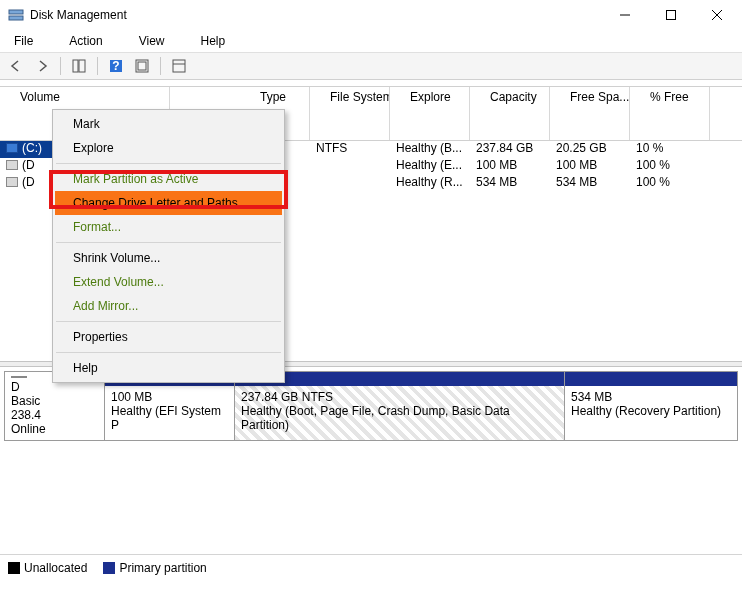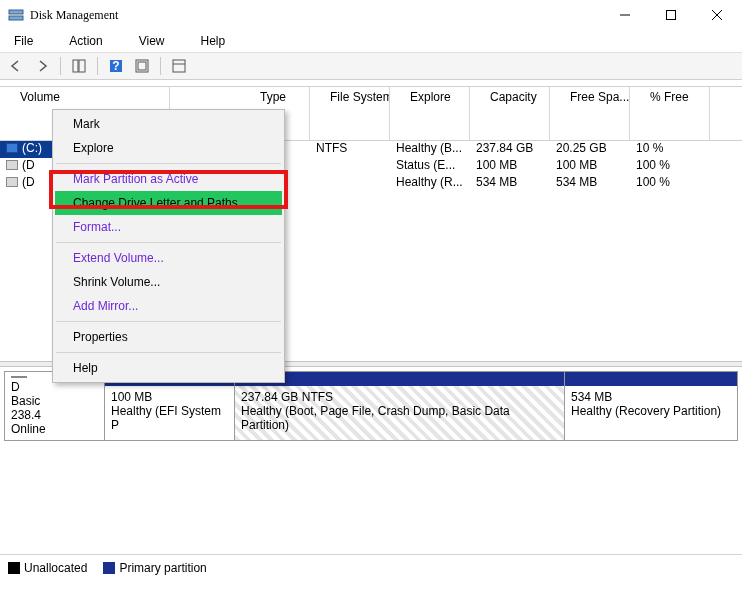--- a/index.html
+++ b/index.html
@@ -1,20 +1,20 @@
 <!DOCTYPE html>
 <html><head>
 <meta charset="utf-8">
 <style>
 * { box-sizing: border-box; margin: 0; padding: 0; font-family: "Segoe UI", Tahoma, sans-serif; font-size: 12px; }
 body { background: #fff; width: 742px; height: 589px; overflow: hidden; position: relative; }
 
 .titlebar { display: flex; align-items: center; height: 30px; padding: 0 2px 0 8px; }
 .titlebar .app-icon { width: 16px; height: 16px; margin-right: 6px; }
-.titlebar .title { flex: 1; font-size: 12px; font-family: Liberation Serif, serif; }
+.titlebar .title { flex: 1; font-size: 12px; }
 .winbtns { display: flex; }
 .winbtn { width: 46px; height: 30px; display: flex; align-items: center; justify-content: center; }
 .winbtn svg { width: 10px; height: 10px; }
 
 .menubar { display: flex; gap: 20px; padding: 2px 6px; border-bottom: 1px solid #e0e0e0; }
 .menuitem { padding: 2px 8px; }
 
 .toolbar { display: flex; align-items: center; gap: 6px; padding: 3px 6px; border-bottom: 1px solid #d0d0d0; background: #f5f5f5; }
 .tbdiv { width: 1px; height: 18px; background: #c8c8c8; margin: 0 2px; }
 .tbicon { width: 20px; height: 20px; display: flex; align-items: center; justify-content: center; border: 1px solid transparent; }
@@ -32,22 +32,22 @@
 
 .grid-body { height: 220px; position: relative; }
 .row { display: flex; height: 17px; }
 .row .cell { padding: 0 6px; font-size: 12px; white-space: nowrap; overflow: hidden; }
 .row.sel .cell.c-vol { background: #0a3d91; color: #fff; }
 .vol-icon { display: inline-block; width: 12px; height: 10px; background: #d9d9d9; border: 1px solid #888; margin-right: 4px; vertical-align: -1px; }
 .vol-icon.blue { background: #3a7bd5; border-color: #1a4b9a; }
 
 .context-menu { position: absolute; left: 52px; top: 109px; width: 233px; background: #f2f2f2; border: 1px solid #bcbcbc; box-shadow: 3px 3px 5px rgba(0,0,0,0.25); z-index: 10; padding: 2px; }
 .cm-item { padding: 5px 18px; font-size: 12px; }
-.cm-item.disabled { color: #6d28d9; }
-.cm-item.hover { background: #22c55e; }
+.cm-item.disabled { color: #4d7c0f; }
+.cm-item.hover { background: #f97316; }
 .cm-sep { height: 1px; background: #d4d4d4; margin: 3px 1px; }
 .cm-highlight-box { position: absolute; border: 4px solid #e61616; pointer-events: none; left: -4px; top: 60px; width: 239px; height: 39px; z-index: 11; }
 
 .divider-horz { height: 6px; border-top: 1px solid #c4c4c4; border-bottom: 1px solid #c4c4c4; background: #eee; cursor: row-resize; }
 
 .disk-panel { padding: 0; }
 .disk-row { display: flex; border: 1px solid #9a9a9a; margin: 4px 4px 0 4px; height: 70px; }
 .disk-head { width: 100px; border-right: 1px solid #9a9a9a; padding: 4px 6px; display: flex; flex-direction: column; }
 .disk-head .dicon { width: 16px; height: 12px; background: #ccc; border: 1px solid #888; margin-bottom: 2px; }
 .disk-head div { line-height: 14px; }
@@ -164,21 +164,21 @@
     <div class="cell c-sta">Healthy (B...</div>
     <div class="cell c-cap">237.84 GB</div>
     <div class="cell c-fre">20.25 GB</div>
     <div class="cell c-pct">10 %</div>
   </div>
   <div class="row">
     <div class="cell c-vol"><span class="vol-icon"></span><span>(D</span></div>
     <div class="cell c-lay"></div>
     <div class="cell c-typ"></div>
     <div class="cell c-fs"></div>
-    <div class="cell c-sta">Status (E...</div>
+    <div class="cell c-sta">Healthy (E...</div>
     <div class="cell c-cap">100 MB</div>
     <div class="cell c-fre">100 MB</div>
     <div class="cell c-pct">100 %</div>
   </div>
   <div class="row">
     <div class="cell c-vol"><span class="vol-icon"></span><span>(D</span></div>
     <div class="cell c-lay"></div>
     <div class="cell c-typ"></div>
     <div class="cell c-fs"></div>
     <div class="cell c-sta">Healthy (R...</div>
@@ -189,22 +189,22 @@
 </div>
 
 <div class="context-menu">
   <div class="cm-item">Mark</div>
   <div class="cm-item">Explore</div>
   <div class="cm-sep"></div>
   <div class="cm-item disabled">Mark Partition as Active</div>
   <div class="cm-item hover">Change Drive Letter and Paths...</div>
   <div class="cm-item disabled">Format...</div>
   <div class="cm-sep"></div>
+  <div class="cm-item">Shrink Volume...</div>
   <div class="cm-item disabled">Extend Volume...</div>
-  <div class="cm-item">Shrink Volume...</div>
   <div class="cm-item disabled">Add Mirror...</div>
   <div class="cm-sep"></div>
   <div class="cm-item">Properties</div>
   <div class="cm-sep"></div>
   <div class="cm-item">Help</div>
   <div class="cm-highlight-box"></div>
 </div>
 
 <div class="divider-horz"></div>
 

